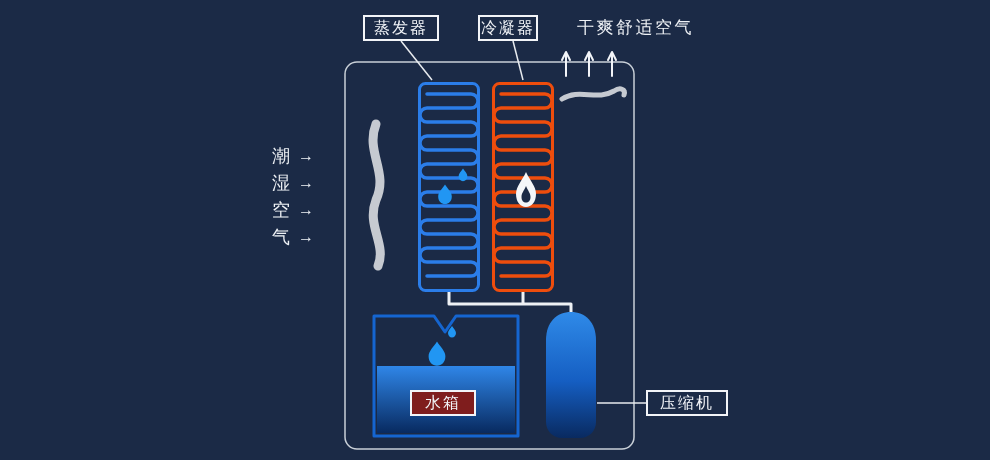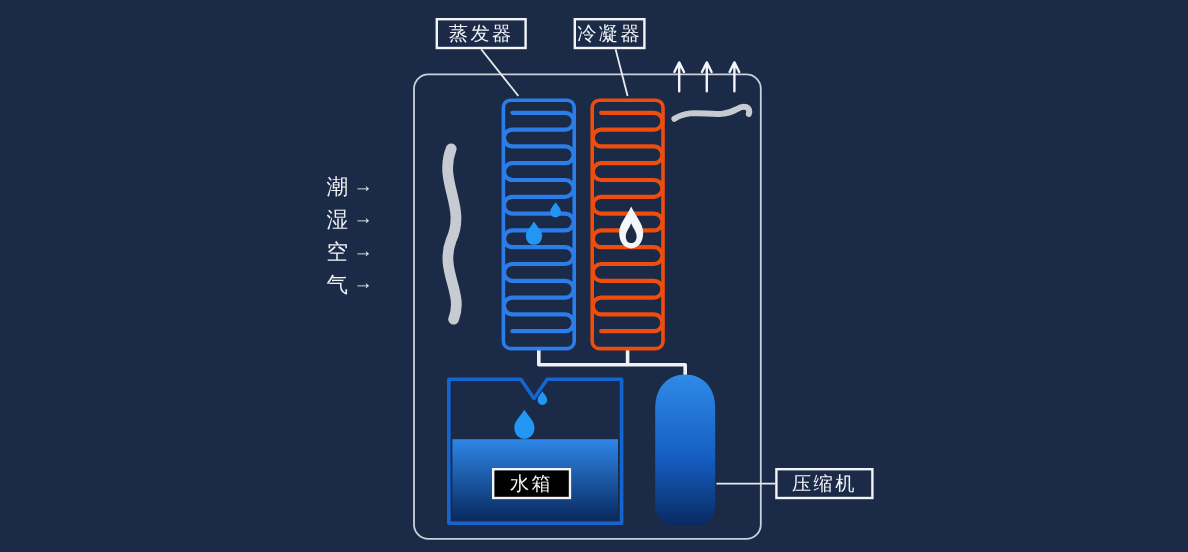--- a/index.html
+++ b/index.html
@@ -1,28 +1,28 @@
 <!DOCTYPE html>
 <html><head>
 <meta charset="utf-8">
 <style>
   html,body{margin:0;padding:0;}
   body{font-family:"Liberation Sans","DejaVu Sans",sans-serif;}
   .canvas{
     position:relative;width:990px;height:460px;
-    background:#1b2a46;overflow:hidden;color:#eef1f5;font-family:Liberation Mono, monospace;
+    background:#1b2a46;overflow:hidden;color:#eef1f5;
   }
   .layer{position:absolute;left:0;top:0;}
   .label-box{
     position:absolute;border:2px solid #f2f4f8;color:#f2f4f8;
     display:flex;align-items:center;justify-content:center;
     font-size:16px;letter-spacing:2px;box-sizing:border-box;
     background:transparent;white-space:nowrap;
   }
-  .label-box.solid{background:#000000;text-align:center;}
+  .label-box.solid{background:#7f1d1d;text-align:center;}
   .dry-air{
     position:absolute;left:577px;top:16px;font-size:17px;
     letter-spacing:2.5px;color:#eef1f5;
   }
   .humid-air{position:absolute;left:272px;top:142px;}
   .humid-row{height:27px;display:flex;align-items:center;font-size:18px;color:#eef1f5;}
   .humid-row .arrow{margin-left:8px;font-size:16px;}
 </style>
 </head>
 <body>
@@ -88,20 +88,21 @@
       <path transform="translate(437,352) scale(1.05)" d="M0,-10 C3,-5 8,-1 8,4 C8,9.5 4.4,13 0,13 C-4.4,13 -8,9.5 -8,4 C-8,-1 -3,-5 0,-10 Z"></path>
     </g>
 
     <path d="M546,340 C546,322 557,312 571,312 C585,312 596,322 596,340 L596,422 C596,431 589,438 580,438 L562,438 C553,438 546,431 546,422 Z" fill="url(#gComp)"></path>
   </svg>
 
   <div class="label-box" style="left:363px;top:15px;width:76px;height:26px">蒸发器</div>
 
   <div class="label-box" style="left:478px;top:15px;width:60px;height:26px">冷凝器</div>
 
+  <div class="dry-air">干爽舒适空气</div>
 
   <div class="humid-air">
     <div class="humid-row">
       <span>潮</span>
       <span class="arrow">→</span>
     </div>
     <div class="humid-row">
       <span>湿</span>
       <span class="arrow">→</span>
     </div>

